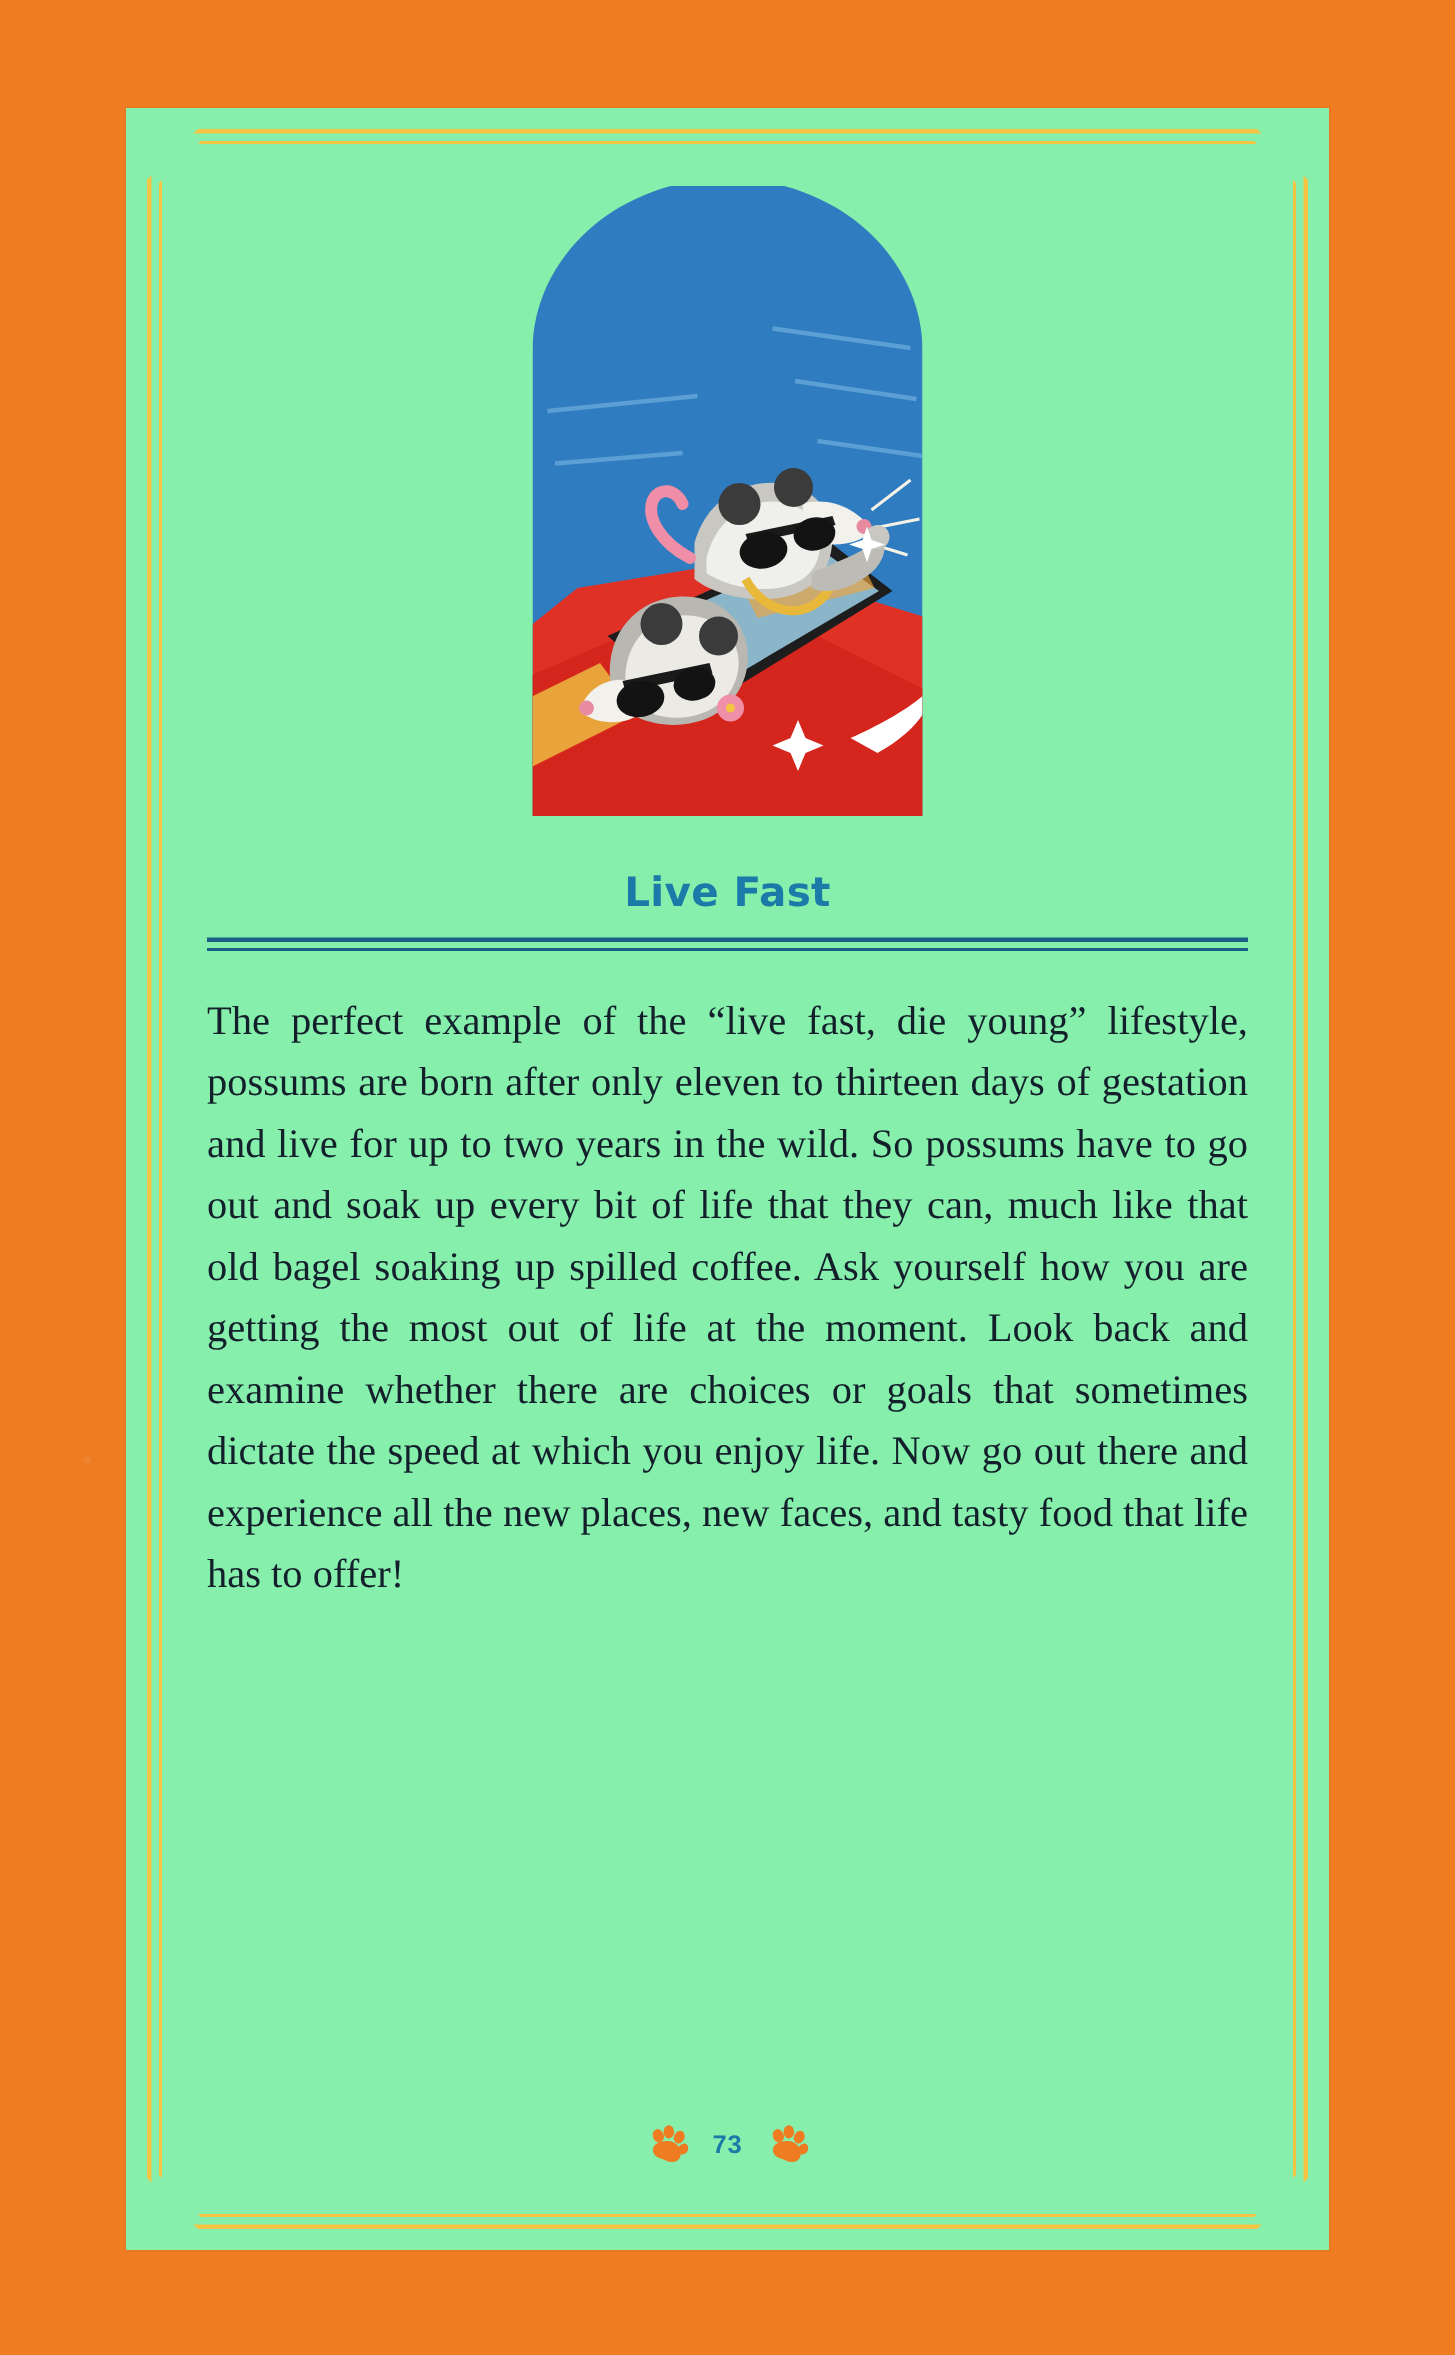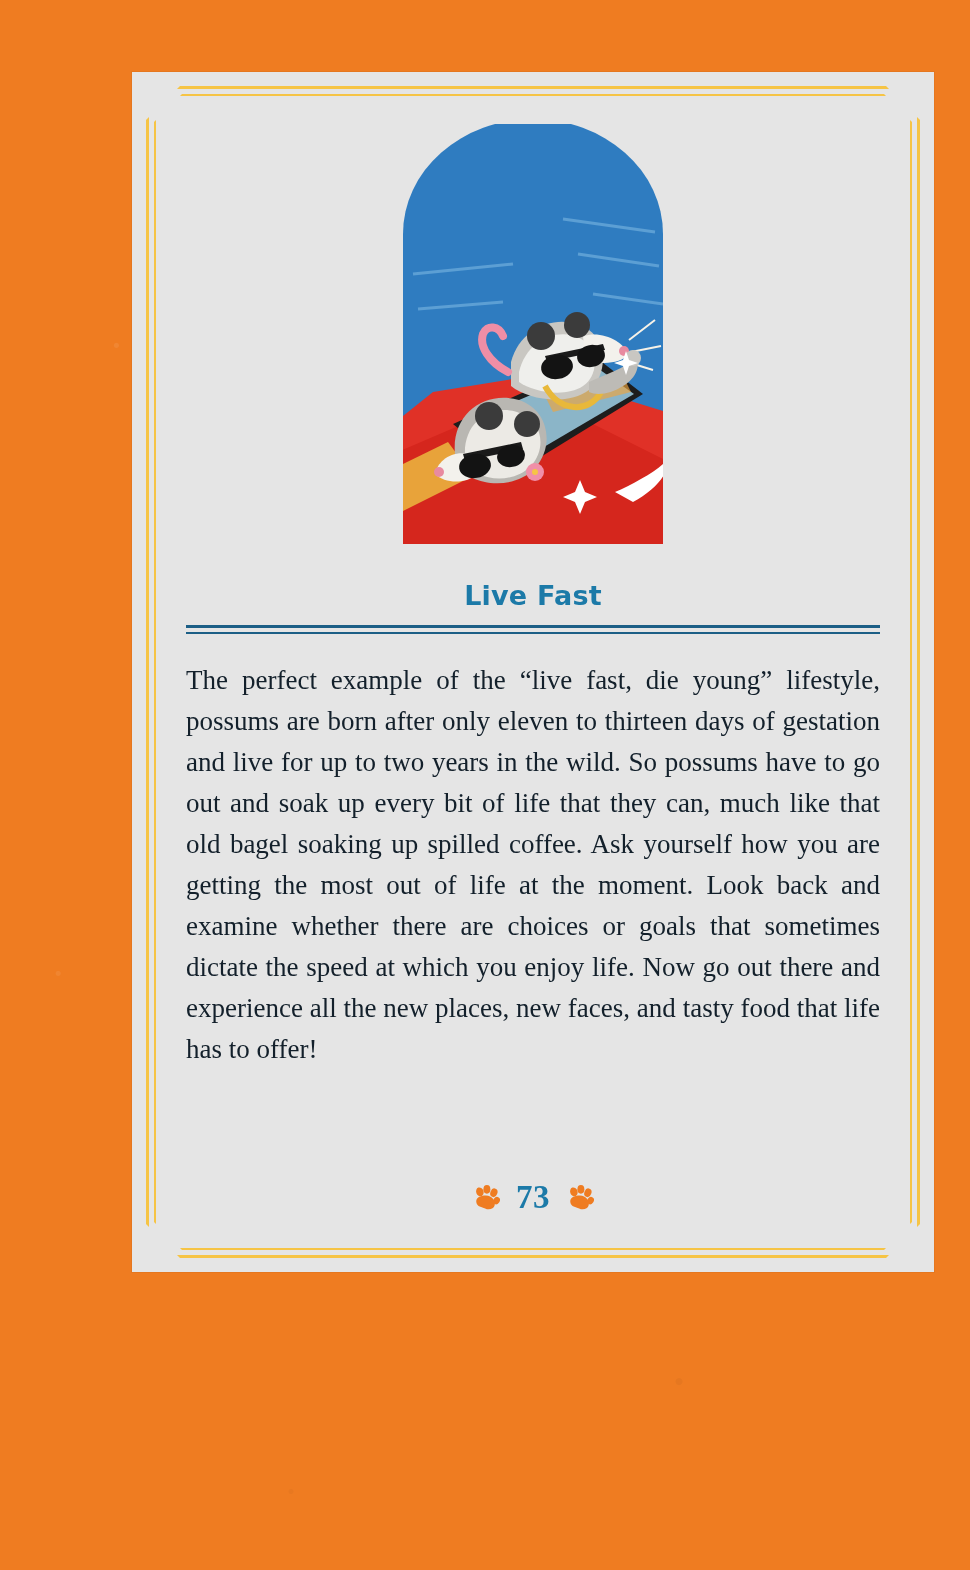--- a/index.html
+++ b/index.html
@@ -25,24 +25,23 @@
       radial-gradient(circle at 70% 88%, rgba(0,0,0,0.04) 0 3px, transparent 4px),
       radial-gradient(circle at 30% 95%, rgba(0,0,0,0.03) 0 2px, transparent 3px);
     pointer-events: none;
   }
 
   .page-card {
     position: absolute;
     left: 84px;
     top: 72px;
     width: 802px;
-    height: 1200px;
-    background: #e5e5e5;
+    height: 1428px;
+    background: #86efac;
     box-shadow: 0 0 0 1px rgba(0,0,0,0.04);
-    margin-left: 48px;
   }
   
   .border-outer {
     position: absolute;
     left: 14px;
     top: 14px;
     right: 14px;
     bottom: 14px;
     border: 3px solid #f6c445;
     clip-path: polygon(
@@ -121,22 +120,22 @@
     left: 0;
     right: 0;
     bottom: 22px;
     display: flex;
     align-items: center;
     justify-content: center;
     gap: 16px;
   }
   .paw { width: 28px; height: 28px; display: block; }
   .page-number {
-    font-family: Liberation Serif, serif;
-    font-size: 33px;
+    font-family: Liberation Sans, sans-serif;
+    font-size: 17px;
     font-weight: bold;
     color: #1c7aa8;
     letter-spacing: 0.5px;
   }
 </style>
 </head>
 <body>
 
 <div class="bg-texture"></div>
 

